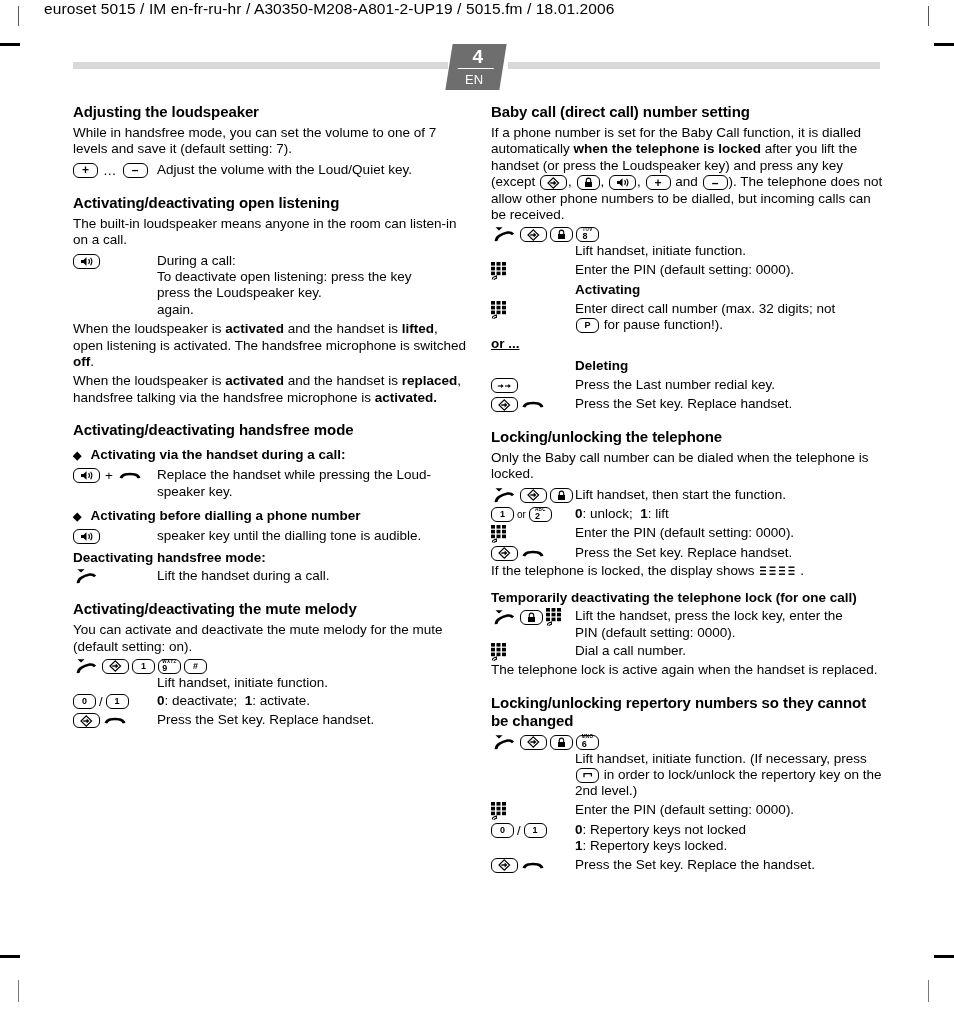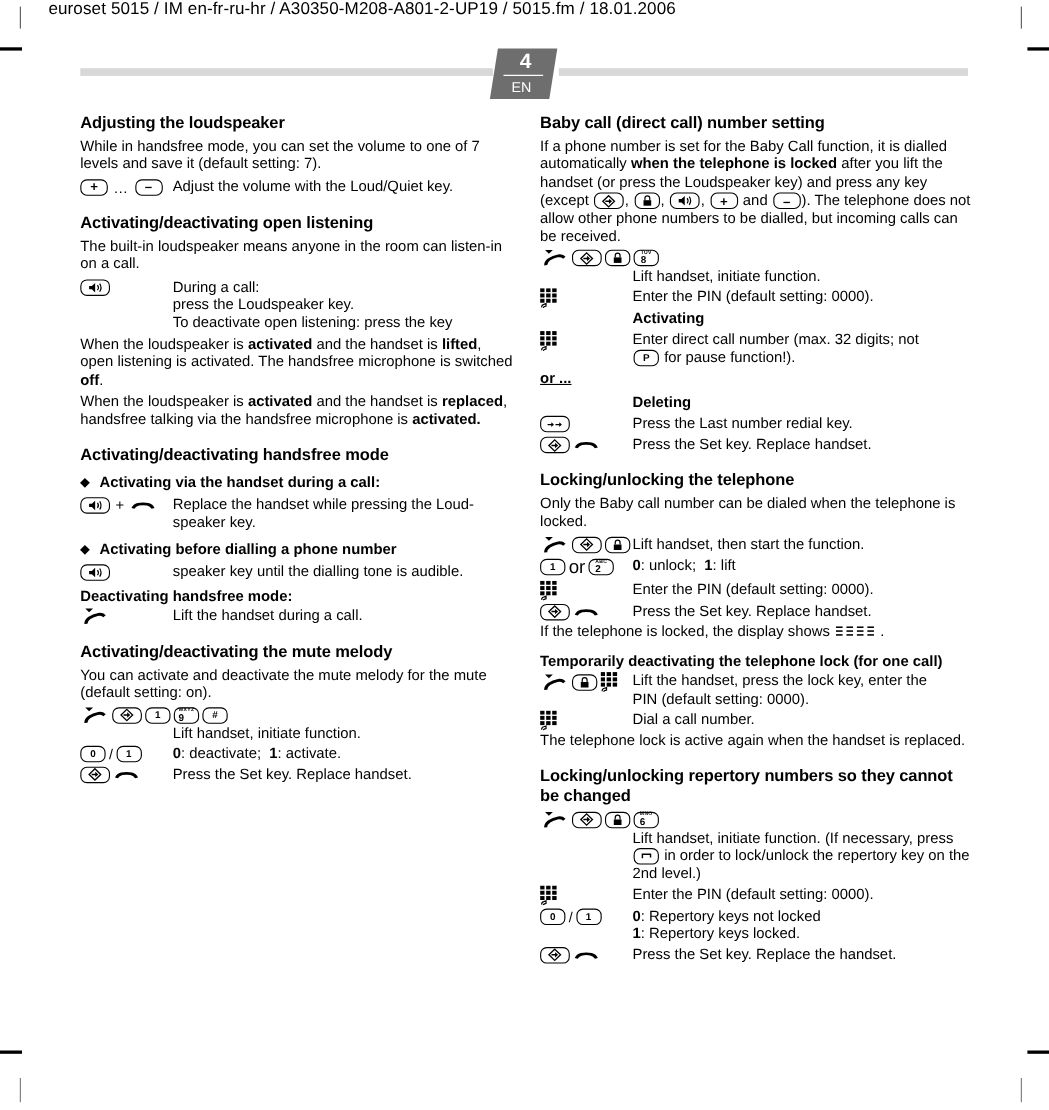--- a/index.html
+++ b/index.html
@@ -197,22 +197,23 @@
       <span class="key spk">
         <svg viewBox="0 0 14 11">
             <path d="M1 4 H3.5 L6.5 1.2 V9.8 L3.5 7 H1 Z" fill="#000"></path>
             <path d="M8.6 3.2 Q10.4 5.5 8.6 7.8" stroke="#000" stroke-width="1.1" fill="none"></path>
             <path d="M10.6 1.8 Q13.1 5.5 10.6 9.2" stroke="#000" stroke-width="1.1" fill="none"></path>
           </svg>
       </span>
     </div>
     <div class="txt">
       <span class="ind">During a call:</span>
+      <span class="ind">To deactivate open listening: press the key</span>
       <span class="ind">press the Loudspeaker key.</span>
-      <span class="ind">To deactivate open listening: press the key</span>
+      <span class="ind">again.</span>
     </div>
   </div>
 
   <p style="margin-top:3px;">
     <span>When the loudspeaker is </span><b>activated</b><span> and the handset is </span><b>lifted</b><span>, open listening is activated. The handsfree microphone is switched </span><b>off</b><span>.</span>
   </p>
   <p>
     <span>When the loudspeaker is </span><b>activated</b><span> and the handset is </span><b>replaced</b><span>, handsfree talking via the handsfree microphone is </span><b>activated.</b>
   </p>
 
@@ -524,21 +525,21 @@
       </span>
     </div>
     <div class="txt">Lift handset, then start the function.</div>
   </div>
 
   <div class="step">
     <div class="gut">
       <span class="key">
           <span class="d">1</span>
         </span>
-      <span style="font-size:17px;">or</span>
+      <span style="font-size:10px;">or</span>
       <span class="key">
           <span class="d"><small>ABC</small><span>2</span></span>
         </span>
     </div>
     <div class="txt">
       <b>0</b><span>: unlock;</span>&nbsp;&nbsp;<b>1</b><span>: lift</span>
     </div>
   </div>
 
   <div class="step">

